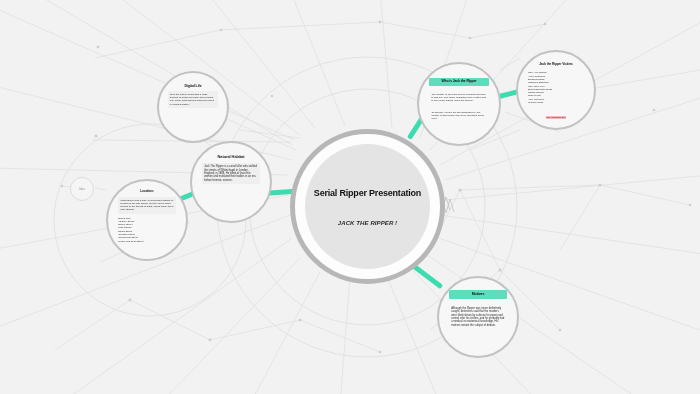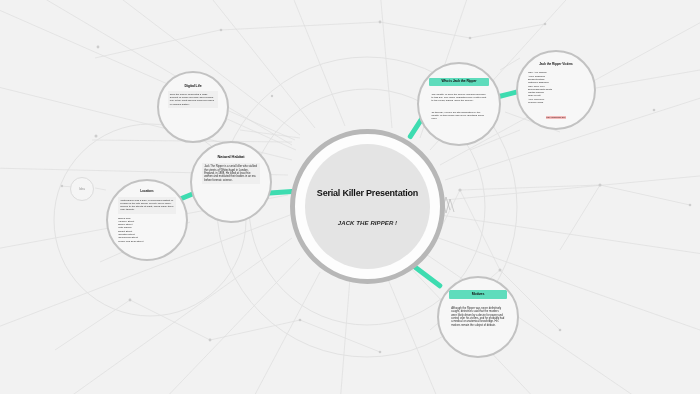--- a/index.html
+++ b/index.html
@@ -227,21 +227,21 @@
   <div class="connector" style="left:264px; top:191px; width:34px; height:5px; background:#3ddcb0; transform:rotate(-4deg);"></div>
 
   <div class="connector" style="left:409px; top:136px; width:36px; height:5px; background:#3ddcb0; transform:rotate(-57deg);"></div>
 
   <div class="connector" style="left:495px; top:95px; width:26px; height:5px; background:#3ddcb0; transform:rotate(-14deg);"></div>
 
   <div class="connector" style="left:405px; top:257px; width:46px; height:5px; background:#3ddcb0; transform:rotate(37deg);"></div>
 
   <div id="center-node">
     <div id="center-inner">
-      <div id="center-title">Serial Killer Presentation</div>
+      <div id="center-title">Serial Ripper Presentation</div>
       <div id="center-sub">JACK THE RIPPER !</div>
     </div>
   </div>
 
   <div class="node" id="node-algorithm">
     <div class="inner">
       <div class="node-title" style="font-size:3.6px;">Digital Life</div>
       <div class="node-body" style="font-size:2.5px;">Jack the Ripper generated a large amount of press coverage and remains one of the most famous unsolved cases in criminal history.</div>
     </div>
   </div>

